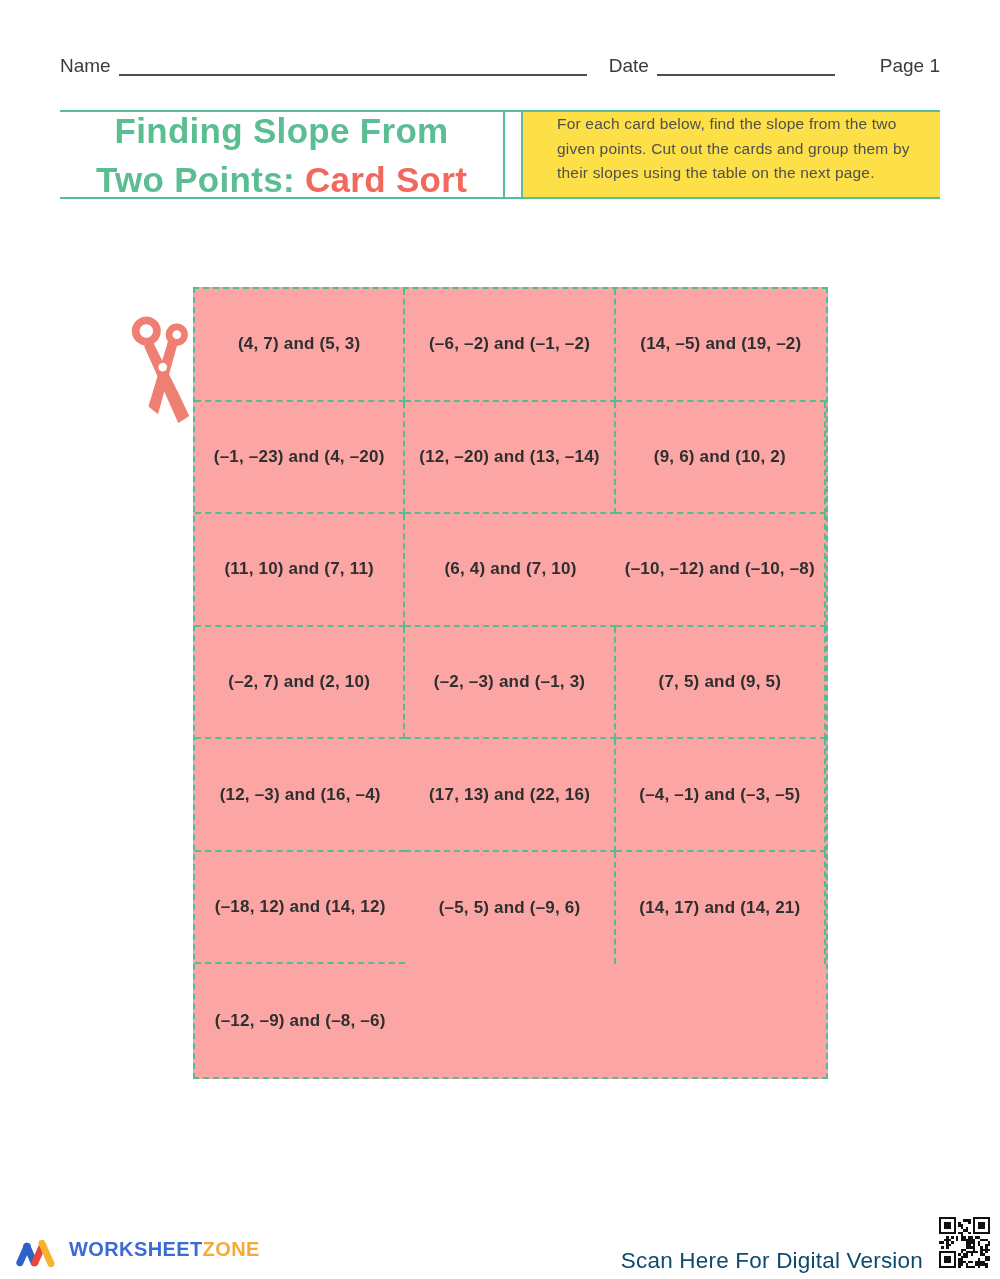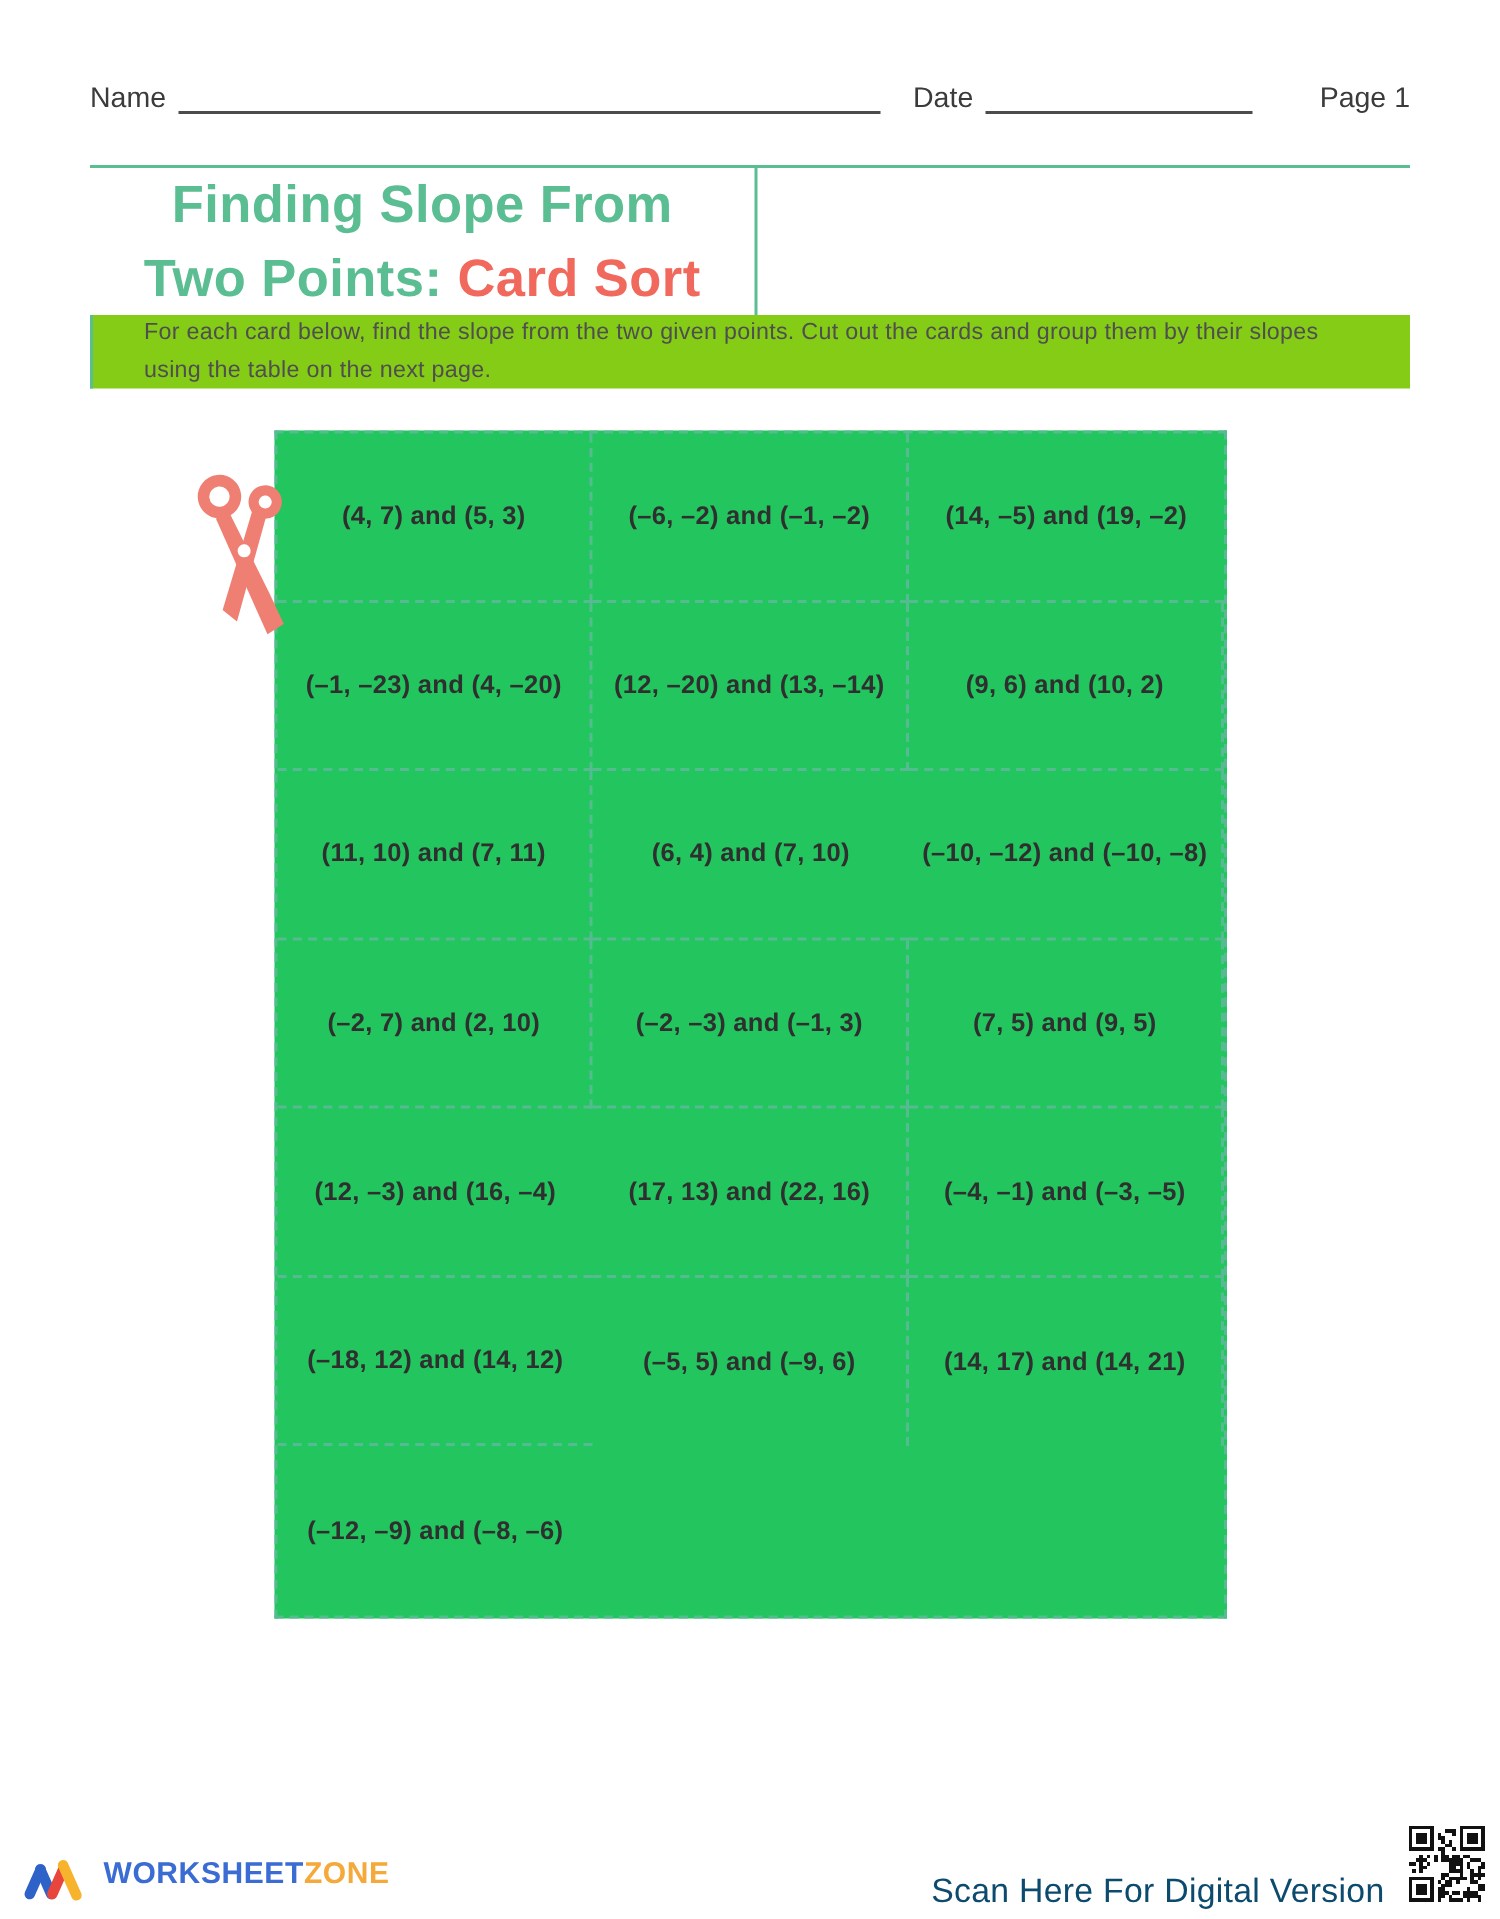--- a/index.html
+++ b/index.html
@@ -7,33 +7,33 @@
   .page { position:relative; width:1000px; height:1279px; background:#fff; overflow:hidden; }
 
   
   .topbar { position:absolute; left:60px; top:52px; width:880px; display:flex; align-items:flex-end; font-size:19px; color:#3b3b3b; font-weight:500; }
   .fill-line { border-bottom:2px solid #4c4c4c; height:24px; }
   .name-line { width:468px; margin:0 22px 1px 8px; }
   .date-line { width:178px; margin:0 0 1px 8px; }
   .page-num { margin-left:auto; }
 
   
-  .title-section { position:absolute; left:60px; top:110px; width:880px; height:130px;
-    border-top:2px solid #5bbd92; border-bottom:2px solid #5bbd92; display:flex;flex-direction:column; }
+  .title-section { position:absolute; left:60px; top:110px; width:880px; height:89px;
+    border-top:2px solid #5bbd92; border-bottom:2px solid #5bbd92; display:flex; }
   .title-left { width:445px; border-right:2px solid #5bbd92; display:flex; align-items:center; justify-content:center; }
   .title-gap { width:16px; }
-  .title-right { flex:1; border-left:2px solid #5bbd92; background:#84cc16; display:flex; align-items:center; padding:0 28px 0 34px; }
+  .title-right { flex:1; border-left:2px solid #5bbd92; background:#fde047; display:flex; padding:0 28px 0 34px; }
   h1 { font-size:35px; line-height:49px; font-weight:700; color:#5bbd92; text-align:center; letter-spacing:0.3px; }
   h1 .accent { color:#f0695c; }
   .instr-text { font-size:15.5px; line-height:24.5px; color:#4f4f4f; letter-spacing:0.2px; }
 
   
-  .card-grid { position:absolute; left:183px; top:287px; width:635px; height:792px;
+  .card-grid { position:absolute; left:193px; top:287px; width:635px; height:792px;
     display:grid; grid-template-columns:repeat(3,1fr); grid-template-rows:repeat(7,1fr);
-    background:#22c55e; border:2px dashed #57bb92; }
+    background:#fca5a5; border:2px dashed #57bb92; }
   .cell { border-right:2px dashed #57bb92; border-bottom:2px dashed #57bb92;
     display:flex; align-items:center; justify-content:center;
     font-size:17px; font-weight:600; color:#2f2f2f; letter-spacing:0.2px; }
   .cell.last-col { border-right:none; }
   .cell.last-row { border-bottom:none; }
 
   
   .scissors { position:absolute; left:133px; top:313px; width:62px; height:114px; transform:rotate(-6deg); }
 
   

